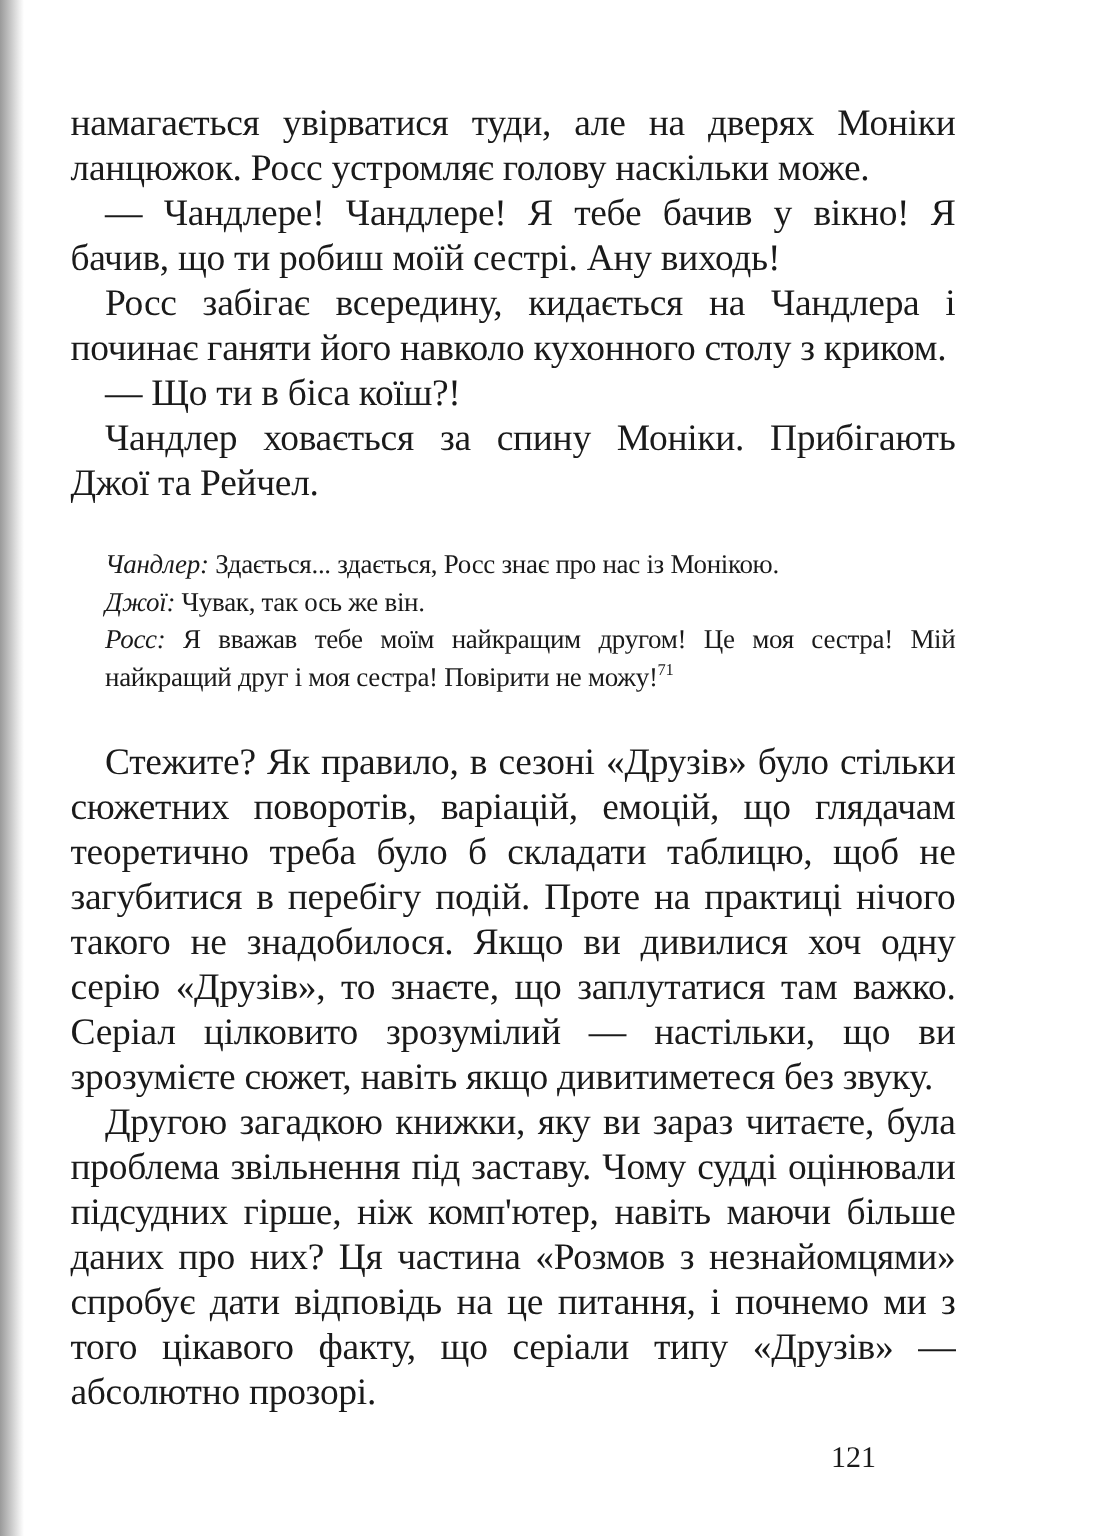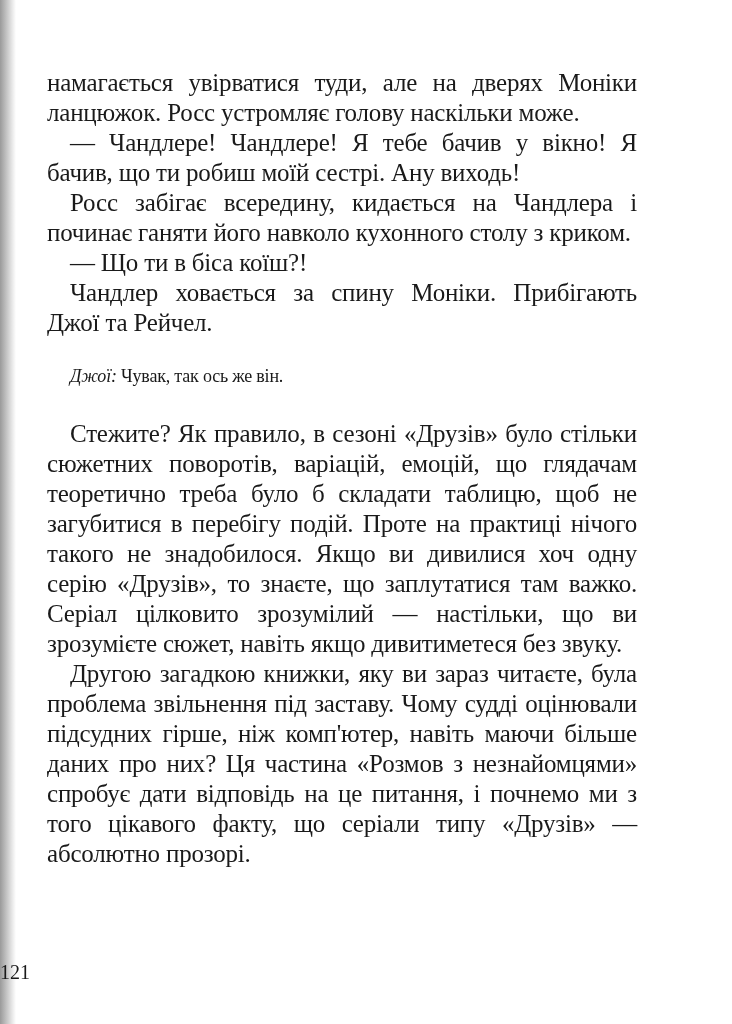--- a/index.html
+++ b/index.html
@@ -63,21 +63,21 @@
       line-height: 0;
     }
     .gap-after-dialogue {
       height: 30px;
     }
     .page-number {
       position: absolute;
       left: 0;
       width: 584px;
       top: 960px;
-      text-align: left;
+      text-align: right;
       font-size: 20px;
       line-height: 24px;
       color: #1a1a1a;
     }
   </style>
 </head>
 <body>
 
 <div class="spine-shadow"></div>
 
@@ -88,22 +88,30 @@
     <p class="p indent">— Чандлере! Чандлере! Я тебе бачив у вікно! Я бачив, що ти робиш моїй сестрі. Ану виходь!</p>
     <p class="p indent">Росс забігає всередину, кидається на Чандлера і починає ганяти його навколо кухонного столу з криком.</p>
     <p class="p indent">— Що ти в біса коїш?!</p>
     <p class="p indent">Чандлер ховається за спину Моніки. Прибігають Джої та Рейчел.</p>
   </section>
 
   <div class="gap-after-narrative"></div>
 
   <section class="dialogue">
     <p class="line">
+      <span class="speaker">Чандлер:</span>
+      <span>Здається... здається, Росс знає про нас із Монікою.</span>
+    </p>
+    <p class="line">
       <span class="speaker">Джої:</span>
       <span>Чувак, так ось же він.</span>
+    </p>
+    <p class="line">
+      <span class="speaker">Росс:</span>
+      <span>Я вважав тебе моїм найкращим другом! Це моя сестра! Мій найкращий друг і моя сестра! Повірити не можу!</span><sup class="footnote-ref">71</sup>
     </p>
   </section>
 
   <div class="gap-after-dialogue"></div>
 
   <section>
     <p class="p indent">Стежите? Як правило, в сезоні «Друзів» було стільки сюжетних поворотів, варіацій, емоцій, що глядачам теоретично треба було б складати таблицю, щоб не загубитися в перебігу подій. Проте на практиці нічого такого не знадобилося. Якщо ви дивилися хоч одну серію «Друзів», то знаєте, що заплутатися там важко. Серіал цілковито зрозумілий — настільки, що ви зрозумієте сюжет, навіть якщо дивитиметеся без звуку.</p>
     <p class="p indent">Другою загадкою книжки, яку ви зараз читаєте, була проблема звільнення під заставу. Чому судді оцінювали підсудних гірше, ніж комп'ютер, навіть маючи більше даних про них? Ця частина «Розмов з незнайомцями» спробує дати відповідь на це питання, і почнемо ми з того цікавого факту, що серіали типу «Друзів» — абсолютно прозорі.</p>
   </section>
 

